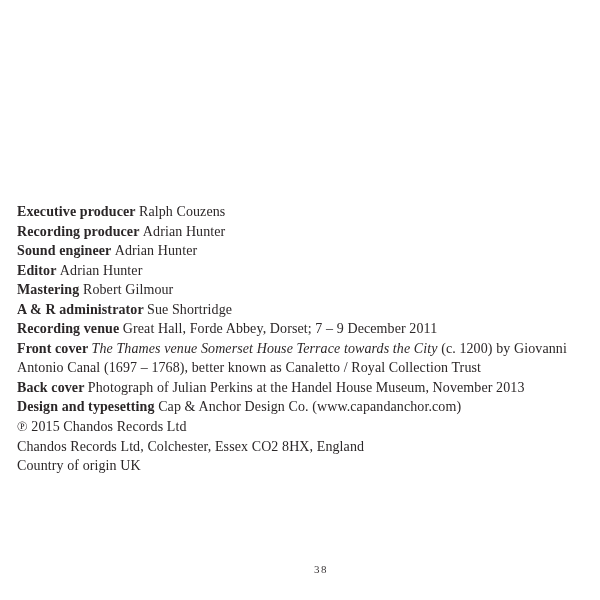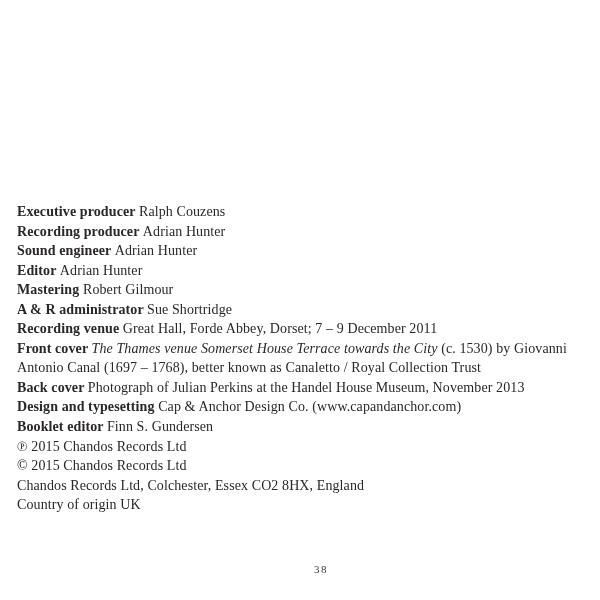--- a/index.html
+++ b/index.html
@@ -49,24 +49,22 @@
 
 <div class="page">
   <div class="credits">
       <div class="credit-line"><span class="seg-b">Executive producer </span><span class="seg-r">Ralph Couzens</span></div>
       <div class="credit-line"><span class="seg-b">Recording producer </span><span class="seg-r">Adrian Hunter</span></div>
       <div class="credit-line"><span class="seg-b">Sound engineer </span><span class="seg-r">Adrian Hunter</span></div>
       <div class="credit-line"><span class="seg-b">Editor </span><span class="seg-r">Adrian Hunter</span></div>
       <div class="credit-line"><span class="seg-b">Mastering </span><span class="seg-r">Robert Gilmour</span></div>
       <div class="credit-line"><span class="seg-b">A &amp; R administrator </span><span class="seg-r">Sue Shortridge</span></div>
       <div class="credit-line"><span class="seg-b">Recording venue </span><span class="seg-r">Great Hall, Forde Abbey, Dorset; 7 – 9 December 2011</span></div>
-      <div class="credit-line"><span class="seg-b">Front cover </span><span class="seg-i">The Thames venue Somerset House Terrace towards the City</span><span class="seg-r"> (c. 1530) by Giovanni</span></div>
+      <div class="credit-line"><span class="seg-b">Front cover </span><span class="seg-i">The Thames venue Somerset House Terrace towards the City</span><span class="seg-r"> (c. 1200) by Giovanni</span></div>
       <div class="credit-line"><span class="seg-r">Antonio Canal (1697 – 1768), better known as Canaletto / Royal Collection Trust</span></div>
       <div class="credit-line"><span class="seg-b">Back cover </span><span class="seg-r">Photograph of Julian Perkins at the Handel House Museum, November 2013</span></div>
       <div class="credit-line"><span class="seg-b">Design and typesetting </span><span class="seg-r">Cap &amp; Anchor Design Co. (www.capandanchor.com)</span></div>
-      <div class="credit-line"><span class="seg-b">Booklet editor </span><span class="seg-r">Finn S. Gundersen</span></div>
       <div class="credit-line"><span class="seg-r">℗ 2015 Chandos Records Ltd</span></div>
-      <div class="credit-line"><span class="seg-r">© 2015 Chandos Records Ltd</span></div>
       <div class="credit-line"><span class="seg-r">Chandos Records Ltd, Colchester, Essex CO2 8HX, England</span></div>
       <div class="credit-line"><span class="seg-r">Country of origin UK</span></div>
     </div>
   <div class="page-num">38</div>
 </div>
 
 </body></html>

